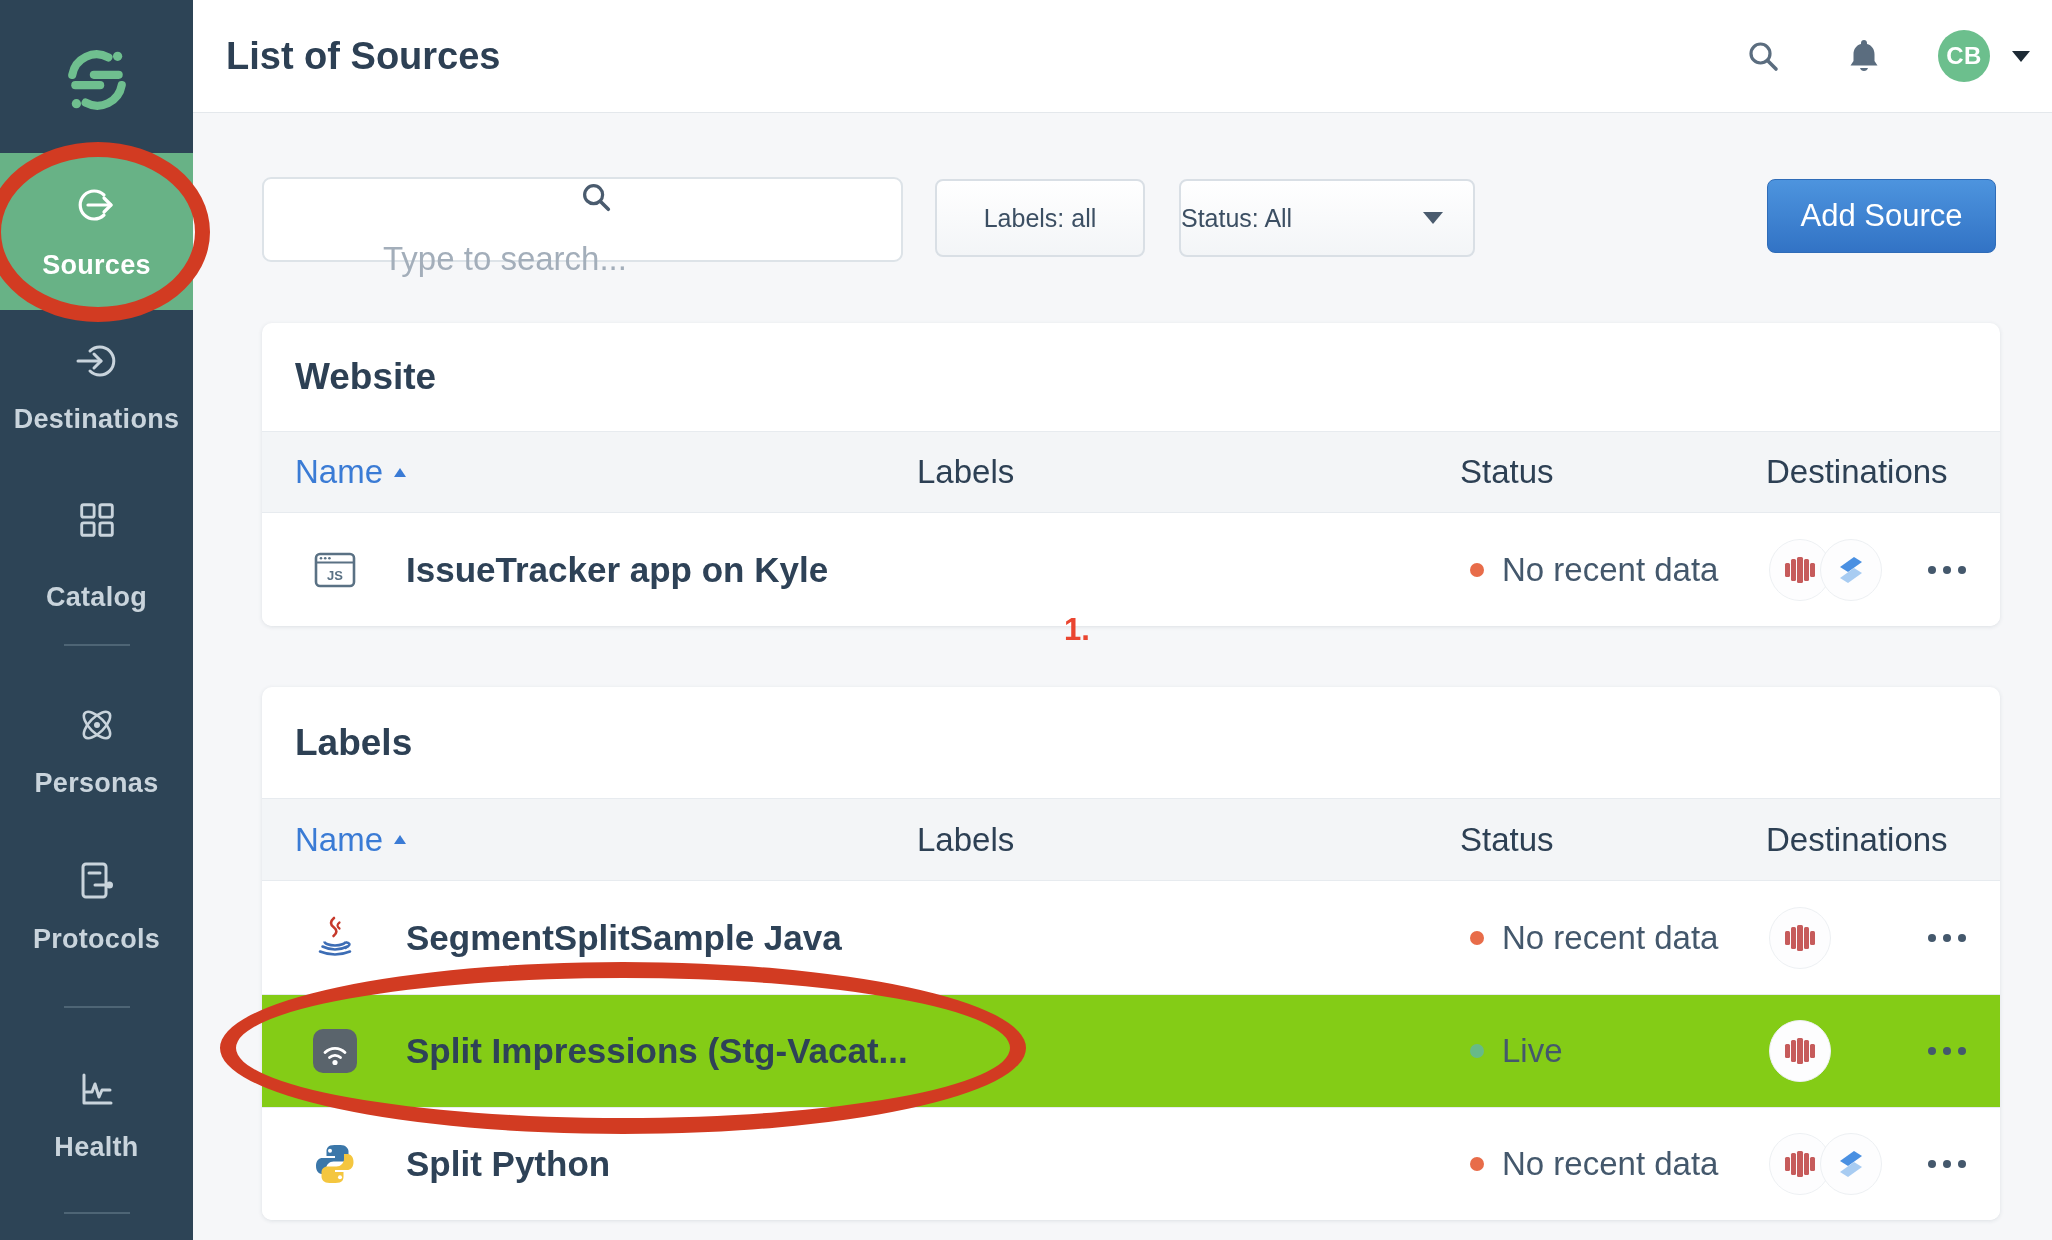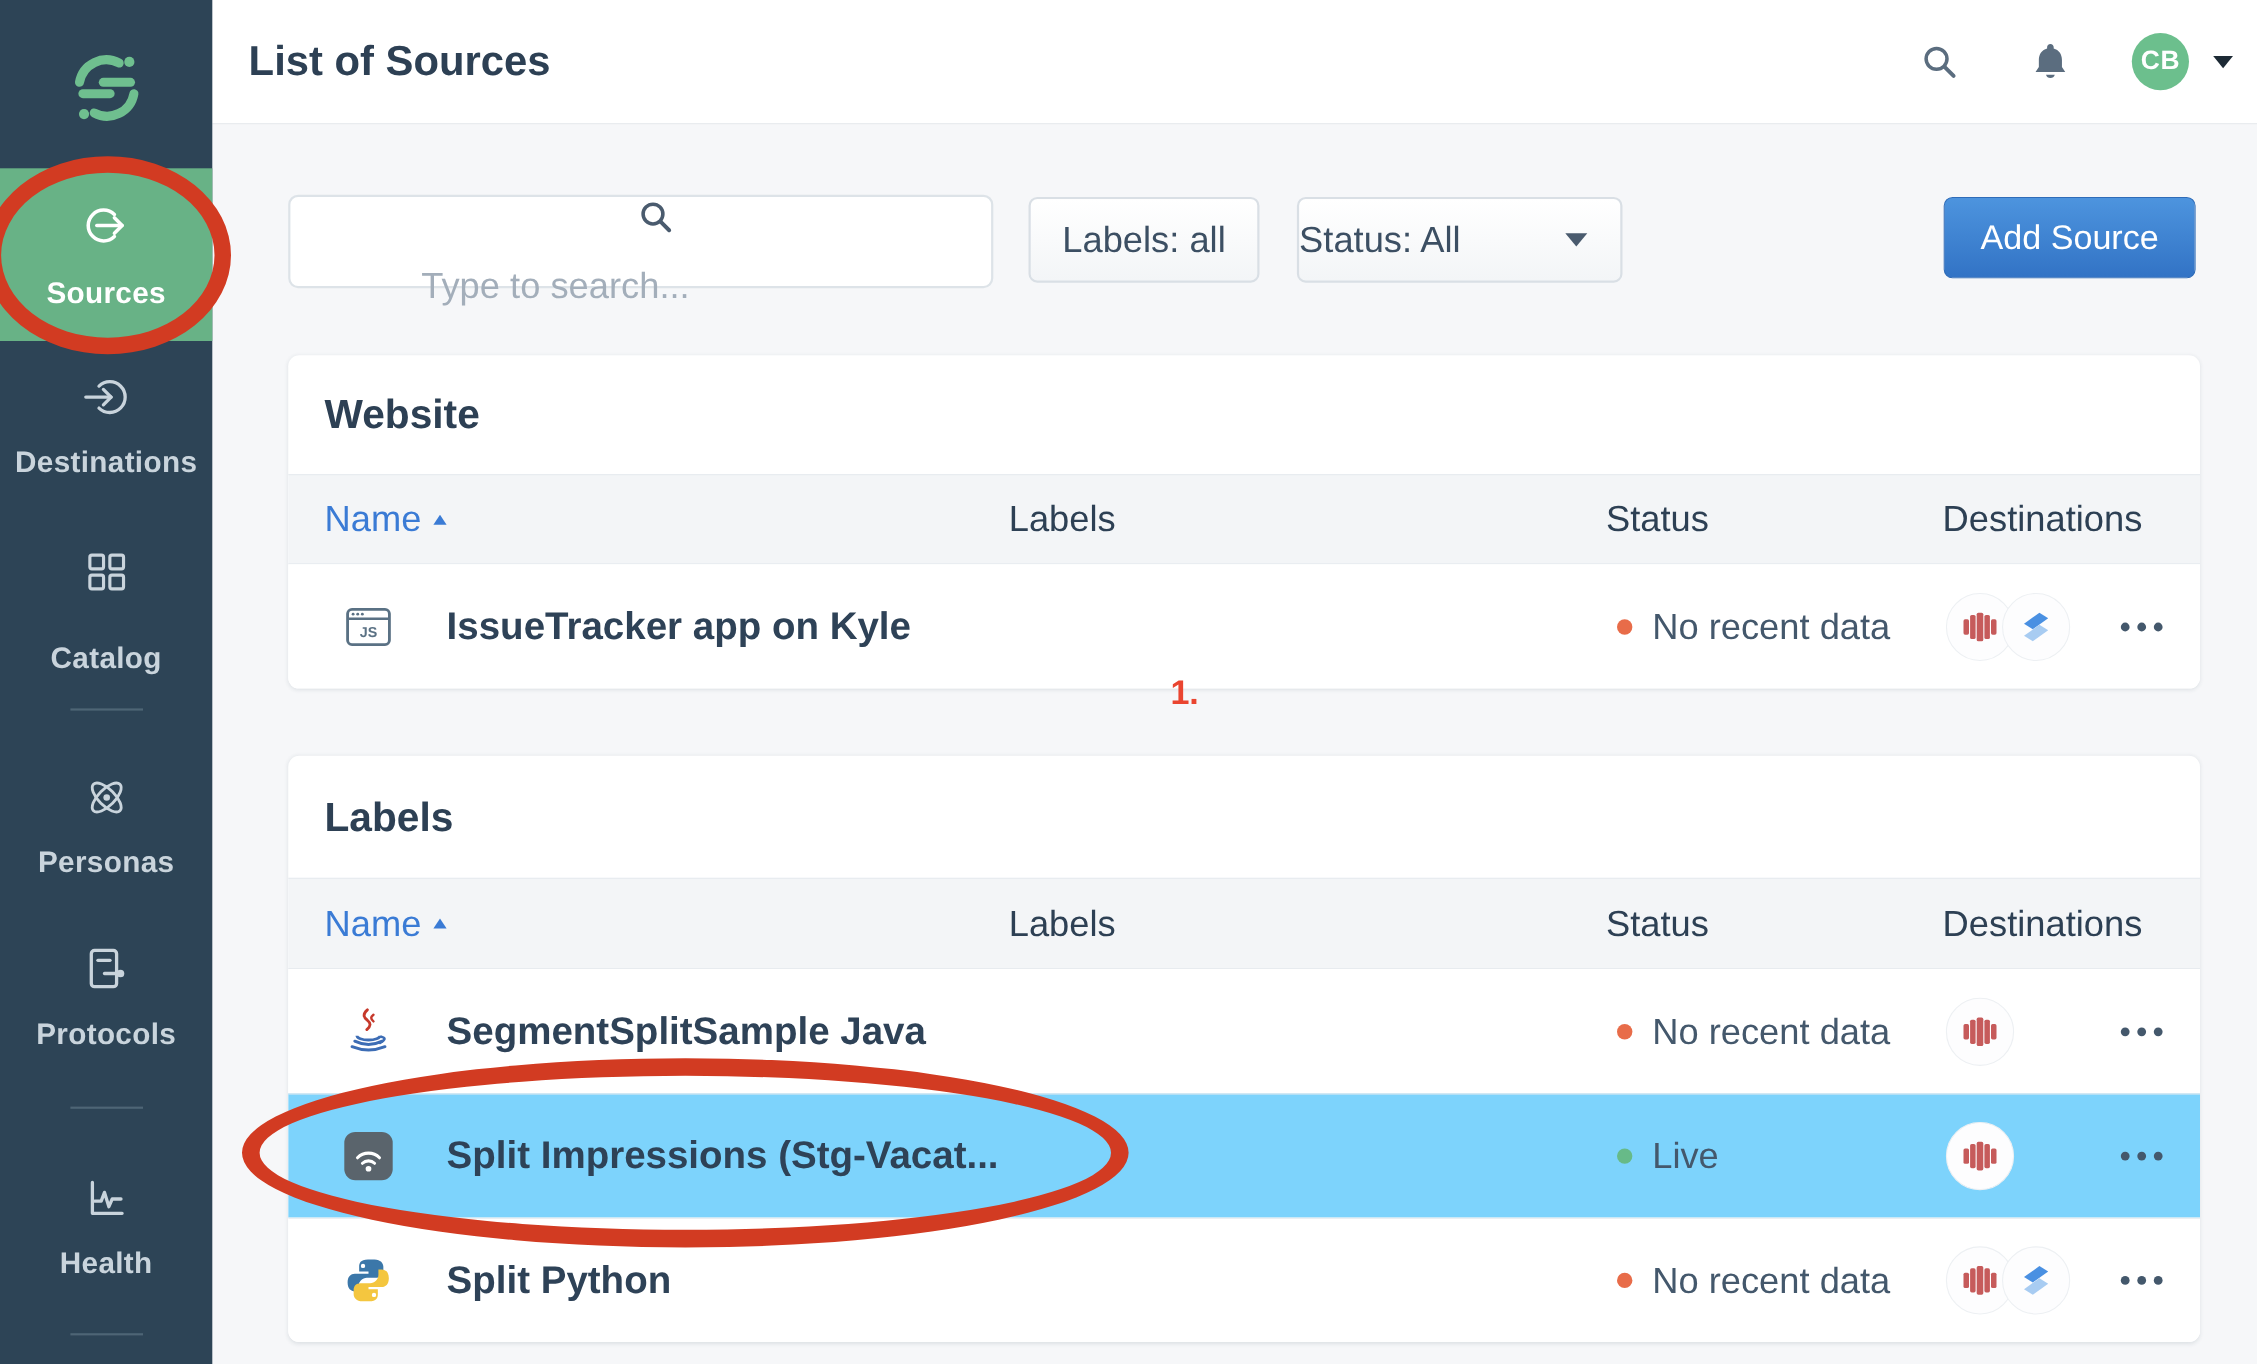--- a/index.html
+++ b/index.html
@@ -32,21 +32,21 @@
   .hicon { cursor:pointer; display:flex; align-items:center; }
   .hicon-search { margin-right:64px; }
   .hicon-bell { margin-right:56px; }
   .avatar { width:52px; height:52px; border-radius:50%; background:#6cbf8d; color:#fff; font-size:24px; font-weight:700; display:flex; align-items:center; justify-content:center; margin-right:22px; cursor:pointer; letter-spacing:.5px; }
   .caret-down { width:0; height:0; border-left:9px solid transparent; border-right:9px solid transparent; border-top:11px solid #1d2a35; cursor:pointer; }
 
   
   .search-box { position:absolute; left:262px; top:177px; width:641px; height:85px; background:#fff; border:2px solid #dde3e8; border-radius:9px; display:flex; align-items:center; padding-left:26px; gap:20px; z-index:3;flex-direction:column; }
   .search-box input { border:none; outline:none; background:transparent; flex:1; font-family:inherit; font-size:33px; color:#44586c; }
   .search-box input::placeholder { color:#a3aeba; }
-  .btn { position:absolute; display:flex; align-items:center; justify-content:center; border-radius:8px; cursor:pointer; z-index:3; font-size:33px; color:#3c4f63; }
+  .btn { position:absolute; display:flex; align-items:center; justify-content:center; border-radius:8px; cursor:pointer; z-index:3; font-size:25px; color:#3c4f63; }
   .btn-filter { background:linear-gradient(#ffffff,#f3f5f7); border:2px solid #d9dfe5; }
   .btn-labels { left:935px; top:179px; width:210px; height:78px; }
   .btn-status { left:1179px; top:179px; width:296px; height:78px; justify-content:flex-start; }
   .btn-status .dd-caret { position:absolute; right:30px; width:0; height:0; border-left:10px solid transparent; border-right:10px solid transparent; border-top:12px solid #4a5b6e; }
   .btn-add { left:1767px; top:179px; width:229px; height:74px; background:linear-gradient(#4d94de,#3273c5); border:1px solid #2f6cb8; color:#ffffff; font-size:31px; }
 
   
   .card { position:absolute; left:262px; width:1738px; background:#fff; border-radius:10px; box-shadow:0 1px 4px rgba(45,62,80,.12); overflow:hidden; z-index:2; }
   .card-website { top:323px; height:303px; }
   .card-server { top:687px; height:533px; }
@@ -56,21 +56,21 @@
   .card-title { font-size:37px; font-weight:600; color:#2d4054; }
   .thead { position:relative; background:#f3f5f7; border-top:1px solid #e7ebef; border-bottom:1px solid #e7ebef; font-size:33px; color:#2d4054; }
   .card-website .thead { height:82px; }
   .card-server .thead { height:83px; }
   .th { position:absolute; top:50%; transform:translateY(-50%); }
   .th-name { left:33px; color:#3a7bd5; display:flex; align-items:center; gap:11px; cursor:pointer; }
   .sort-asc { width:0; height:0; border-left:6px solid transparent; border-right:6px solid transparent; border-bottom:9px solid #3a7bd5; }
   .th-labels { left:655px; } .th-status { left:1198px; } .th-dest { left:1504px; }
   .trow { position:relative; height:113px; background:#fff; cursor:pointer; }
   .trow + .trow { border-top:1px solid #e7ebef; }
-  .trow.highlight { background:#7dd3fc; }
+  .trow.highlight { background:#84cc16; }
   .cell-icon { position:absolute; left:50px; top:50%; transform:translateY(-50%); width:46px; height:46px; }
   .cell-name { position:absolute; left:144px; top:50%; transform:translateY(-50%); font-size:35px; font-weight:700; color:#2e4257; white-space:nowrap; }
   .cell-status { position:absolute; left:1208px; top:50%; transform:translateY(-50%); display:flex; align-items:center; gap:18px; font-size:33px; color:#44586c; }
   .dot { width:14px; height:14px; border-radius:50%; flex:none; }
   .dot-warning { background:#e86c49; } .dot-live { background:#67ba88; }
   .badges { position:absolute; left:1507px; top:50%; transform:translateY(-50%); display:flex; }
   .badge { width:62px; height:62px; border-radius:50%; background:#fdfdfe; border:1px solid #edf0f3; display:flex; align-items:center; justify-content:center; }
   .badge + .badge { margin-left:-11px; }
   .menu-dots { position:absolute; left:1662px; top:50%; transform:translateY(-50%); display:flex; gap:7px; cursor:pointer; padding:10px 4px; }
   .menu-dots i { width:8px; height:8px; border-radius:50%; background:#44586c; }

